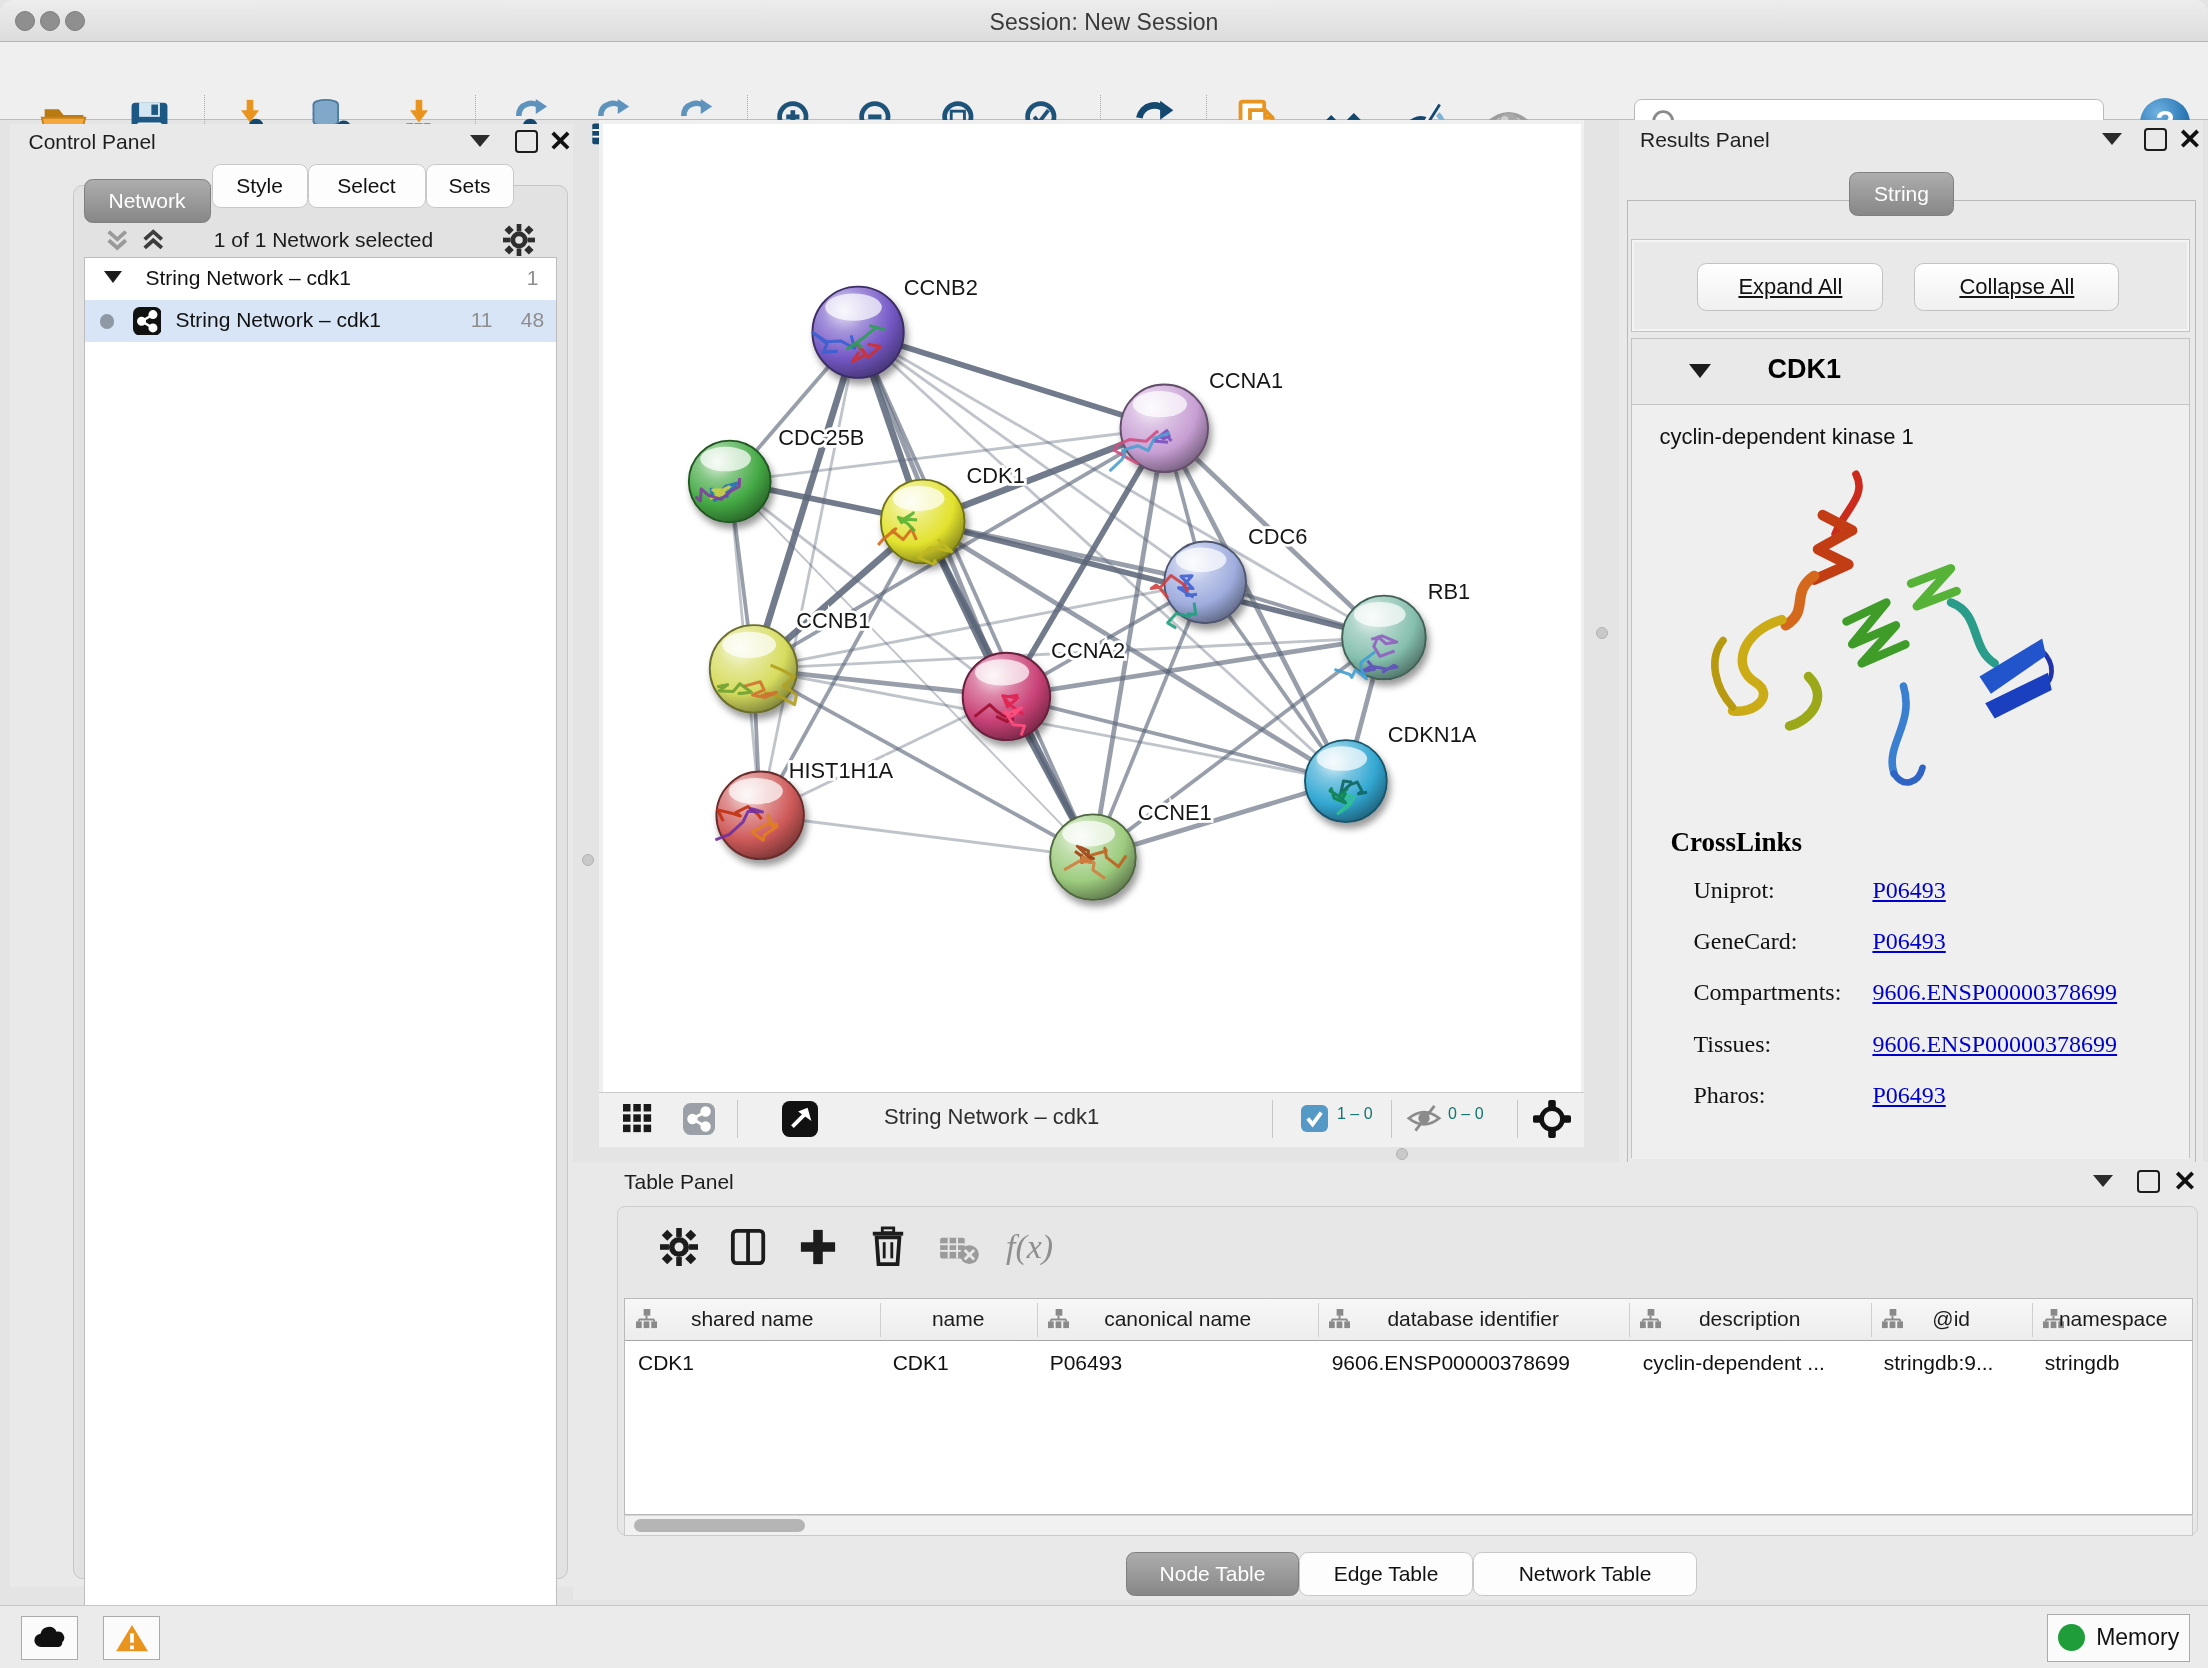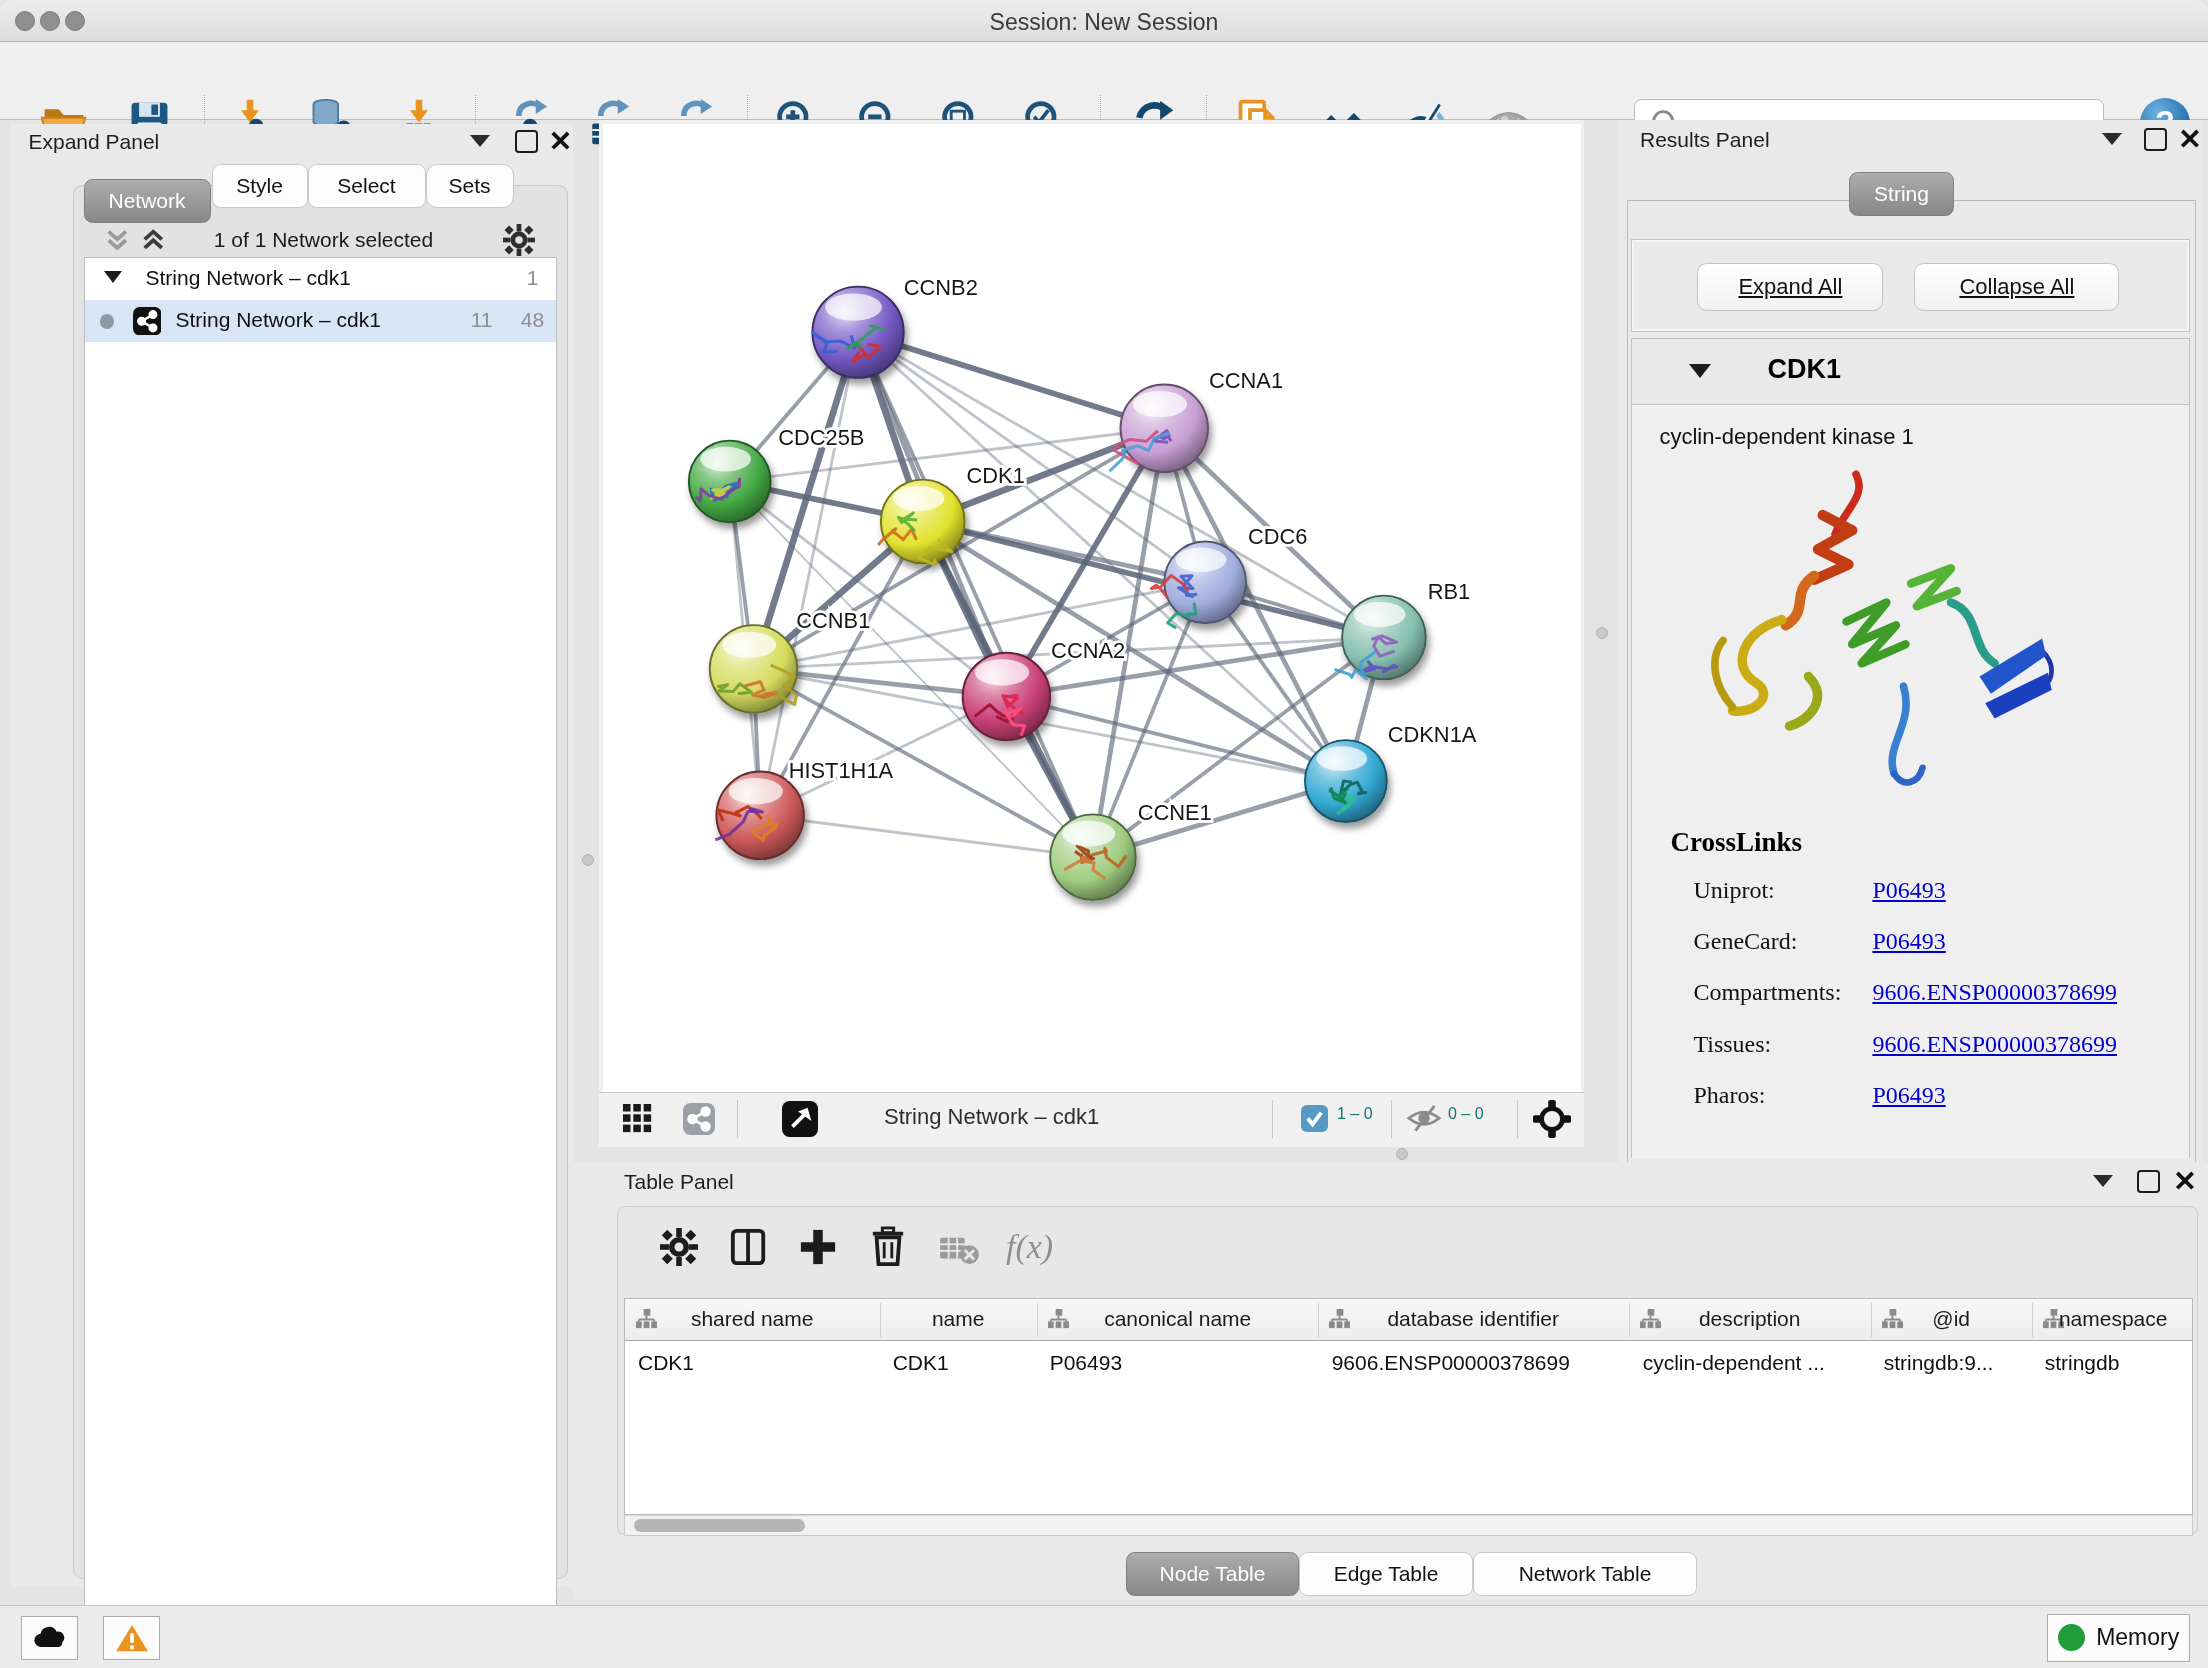--- a/index.html
+++ b/index.html
@@ -313,31 +313,31 @@
       <svg width="42" height="38" style="margin-left:9.5px" viewBox="0 0 44 40">
           <circle cx="19" cy="17" r="10" fill="none" stroke="#8a8a8a" stroke-width="3"></circle>
           <line x1="26" y1="25" x2="34" y2="34" stroke="#8a8a8a" stroke-width="3"></line>
         </svg>
       <input type="text" value="" style="">
     </div>
     <div class="help-btn">?</div>
   </div>
 
   <div class="control-panel">
-    <div class="panel-title" style="left:19px; top:5.7px">Expand Panel</div>
+    <div class="panel-title" style="left:19px; top:5.7px">Control Panel</div>
     <div class="ph-ico caret-down" style="left:460px; top:11.4px"></div>
     <div class="ph-ico float-box" style="left:505px; top:5.7px"></div>
     <div class="ph-ico close-x" style="left:539px; top:5.7px">✕</div>
 
     <div class="cp-box"></div>
     <div id="cp-tabs">
         <div class="tab selected" style="left: 74px; top: 55px; width: 127px;">Network</div>
         <div class="tab" style="left: 202px; top: 40px; width: 96px;">Style</div>
         <div class="tab" style="left: 298px; top: 40px; width: 118px;">Select</div>
-        <div class="tab" style="left: 416px; top: 40px; width: 88px; border-radius: 11px;">Sets</div>
+        <div class="tab" style="left: 416px; top: 40px; width: 88px;">Sets</div>
       </div>
 
     <div style="position:absolute; left:76px; top:98px; width:476px; height:36px;">
       <svg width="28.5" height="28.5" style="position:absolute; left:17px; top:3.8px" viewBox="0 0 30 30">
           <g fill="none" stroke="#9a9a9a" stroke-width="4">
             <polyline points="6,6 15,14 24,6"></polyline>
             <polyline points="6,15 15,23 24,15"></polyline>
           </g>
         </svg>
       <svg width="28.5" height="28.5" style="position:absolute; left:53px; top:3.8px" viewBox="0 0 30 30">

